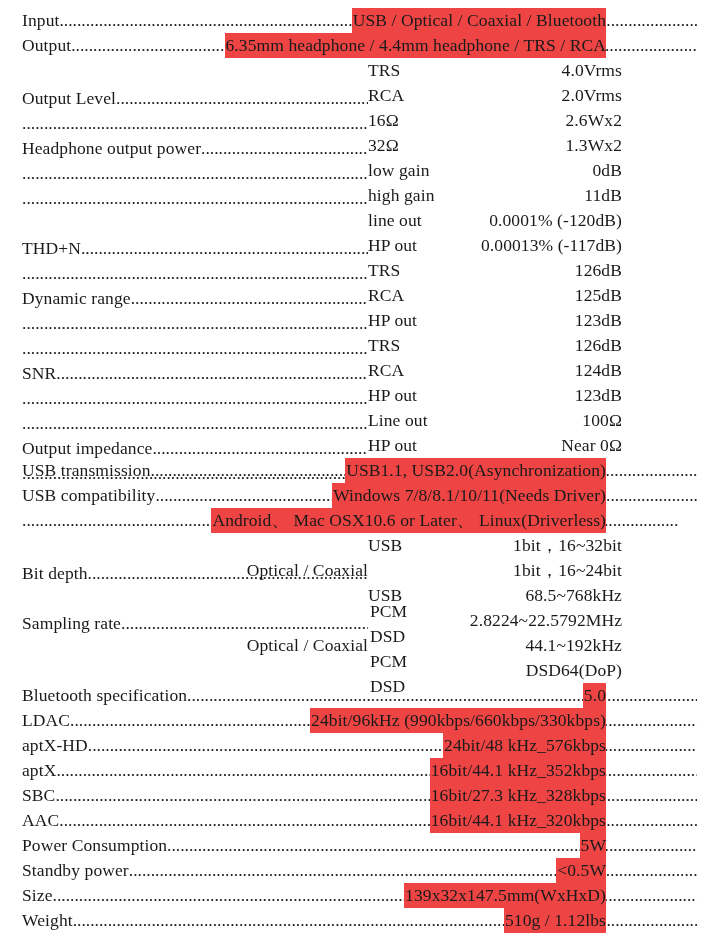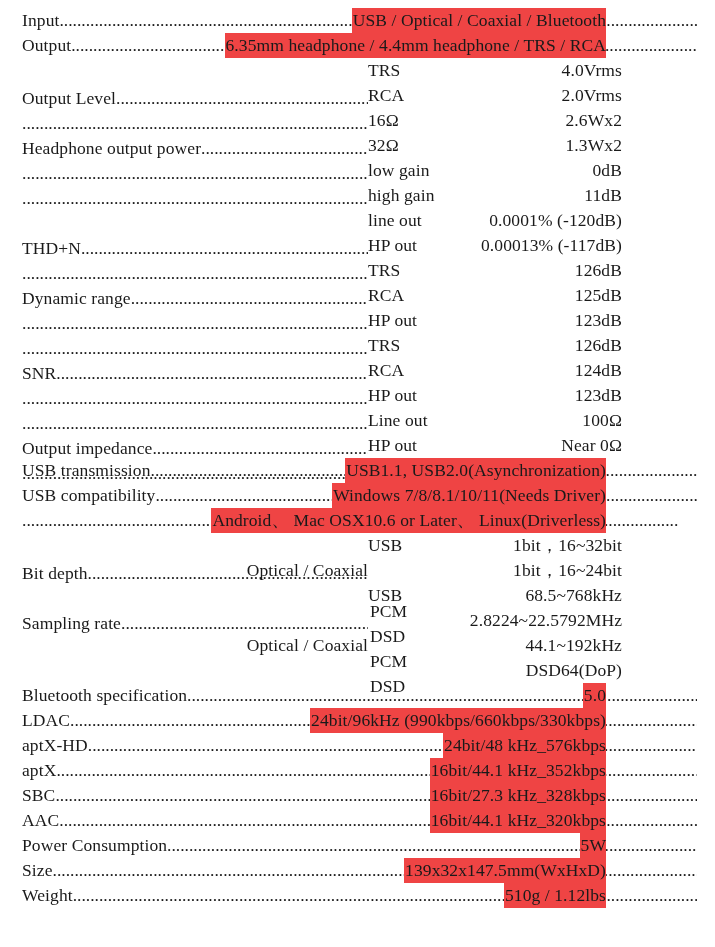--- a/index.html
+++ b/index.html
@@ -359,20 +359,27 @@
       </div>
       <div class="spec-row zone-full">
         <div class="cell-label">
           <span class="lbl-text">Power Consumption</span>
           <span class="leader"></span>
         </div>
         <div class="cell-tail">5W</div>
       </div>
       <div class="spec-row zone-full">
         <div class="cell-label">
+          <span class="lbl-text">Standby power </span>
+          <span class="leader"></span>
+        </div>
+        <div class="cell-tail">&lt;0.5W</div>
+      </div>
+      <div class="spec-row zone-full">
+        <div class="cell-label">
           <span class="lbl-text">Size </span>
           <span class="leader"></span>
         </div>
         <div class="cell-tail">139x32x147.5mm(WxHxD)</div>
       </div>
       <div class="spec-row zone-full">
         <div class="cell-label">
           <span class="lbl-text">Weight </span>
           <span class="leader"></span>
         </div>

